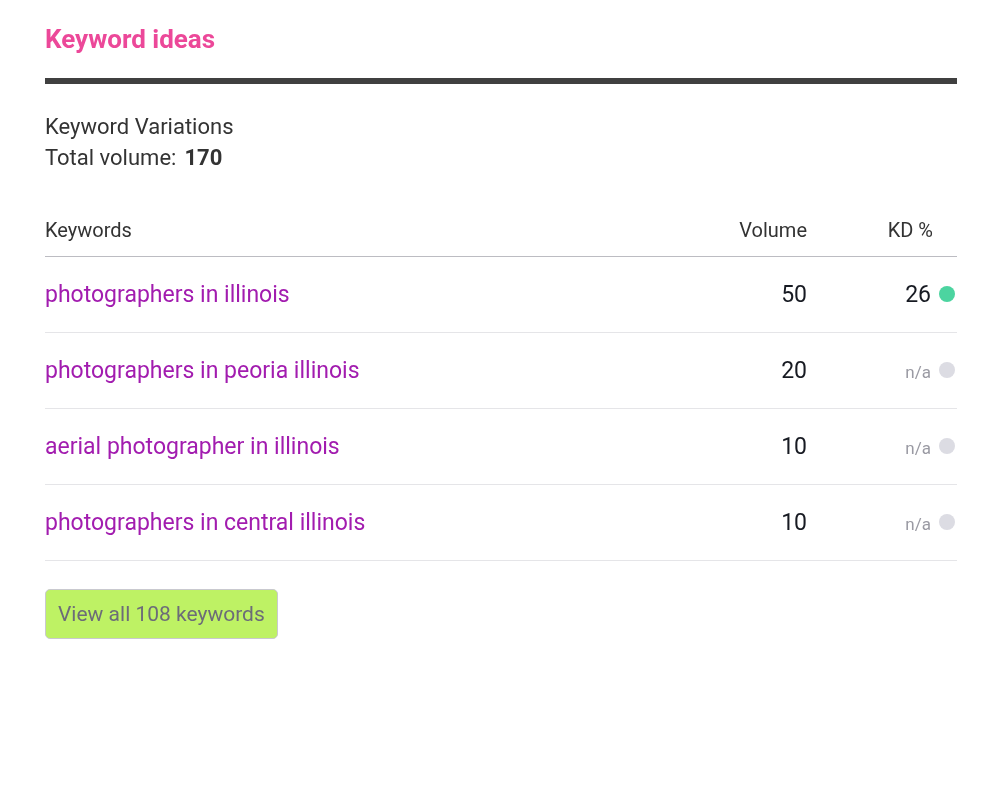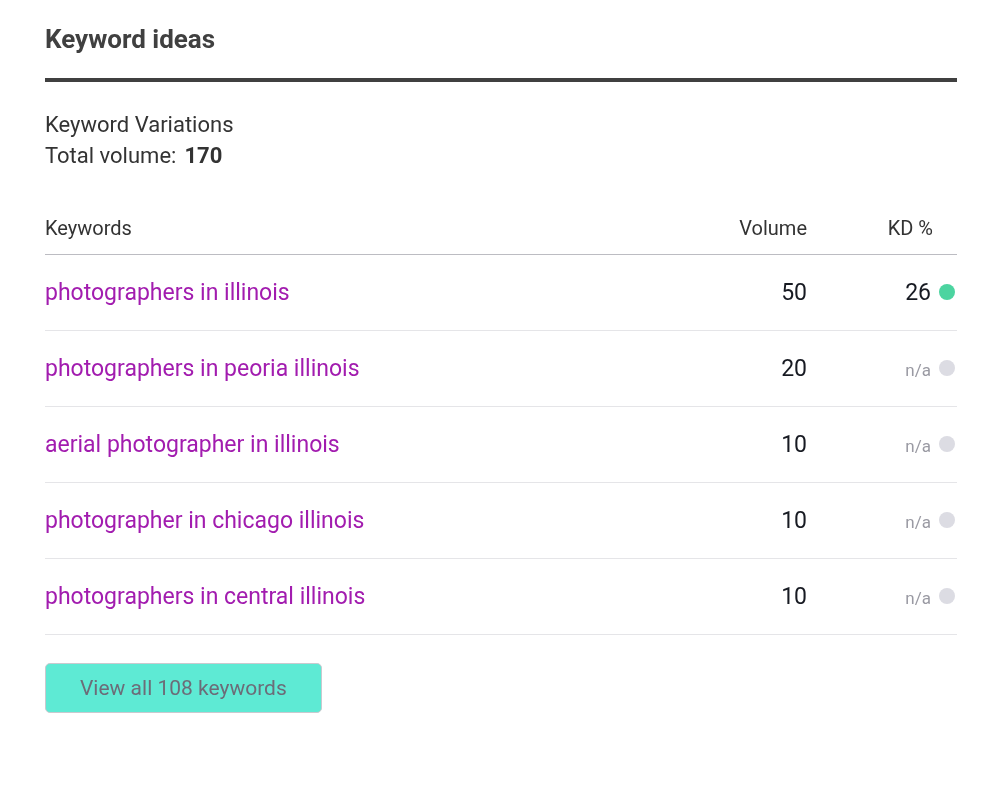--- a/index.html
+++ b/index.html
@@ -9,23 +9,23 @@
     }
     body {
       font-family: -apple-system, BlinkMacSystemFont, 'Segoe UI', Roboto, Helvetica, Arial, sans-serif;
       background: #fff;
       padding: 24px 45px;
       color: #333;
     }
     .section-title {
       font-size: 26px;
       font-weight: 700;
-      color: #404040;
+      color: #ec4899;
       padding-bottom: 24px;
-      border-bottom: 4px solid #404040;
+      border-bottom: 6px solid #404040;
       margin-bottom: 30px;
     }
     .variations-label {
       font-size: 22px;
       color: #333;
       font-weight: 400;
       margin-bottom: 6px;
     }
     .stats-row {
       display: flex;
@@ -113,24 +113,24 @@
     }
     .kd-dot-green {
       background: #4cd4a0;
     }
     .kd-dot-gray {
       background: #dcdce3;
     }
     .view-all-btn {
       margin-top: 28px;
       display: inline-block;
-      padding: 12px 34px;
+      padding: 12px 12px;
       border: 1px solid #c9c9cf;
       border-radius: 5px;
-      background: #5eead4;
+      background: #bef264;
       color: #6c6c78;
       font-size: 21px;
       cursor: pointer;
       font-family: inherit;
     }
   </style>
 </head>
 <body>
 
 
@@ -162,25 +162,20 @@
         <td class="cell-keyword"><a href="#">photographers in peoria illinois</a></td>
         <td class="cell-volume">20</td>
         <td class="cell-kd"><span class="kd-na">n/a</span><span class="kd-dot kd-dot-gray"></span></td>
       </tr>
       <tr>
         <td class="cell-keyword"><a href="#">aerial photographer in illinois</a></td>
         <td class="cell-volume">10</td>
         <td class="cell-kd"><span class="kd-na">n/a</span><span class="kd-dot kd-dot-gray"></span></td>
       </tr>
       <tr>
-        <td class="cell-keyword"><a href="#">photographer in chicago illinois</a></td>
-        <td class="cell-volume">10</td>
-        <td class="cell-kd"><span class="kd-na">n/a</span><span class="kd-dot kd-dot-gray"></span></td>
-      </tr>
-      <tr>
         <td class="cell-keyword"><a href="#">photographers in central illinois</a></td>
         <td class="cell-volume">10</td>
         <td class="cell-kd"><span class="kd-na">n/a</span><span class="kd-dot kd-dot-gray"></span></td>
       </tr>
     </tbody>
 </table>
 
 <button class="view-all-btn">View all 108 keywords</button>
 
 

